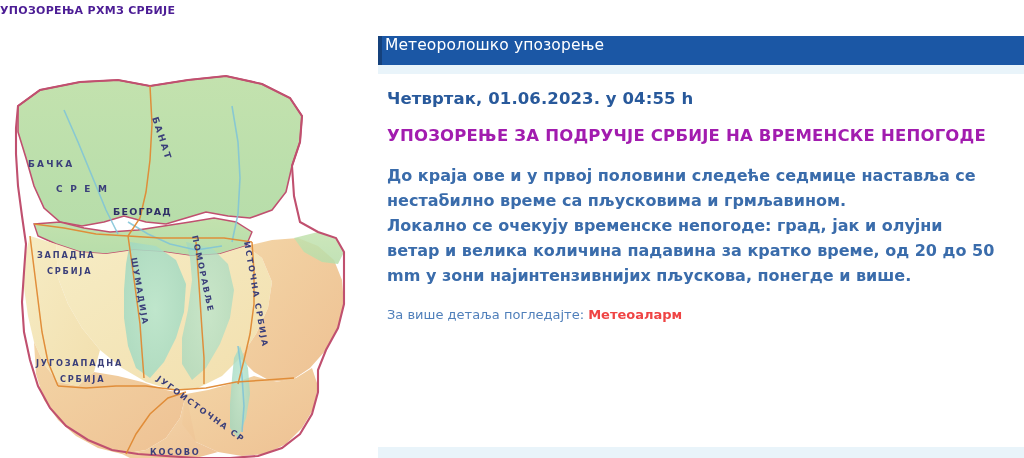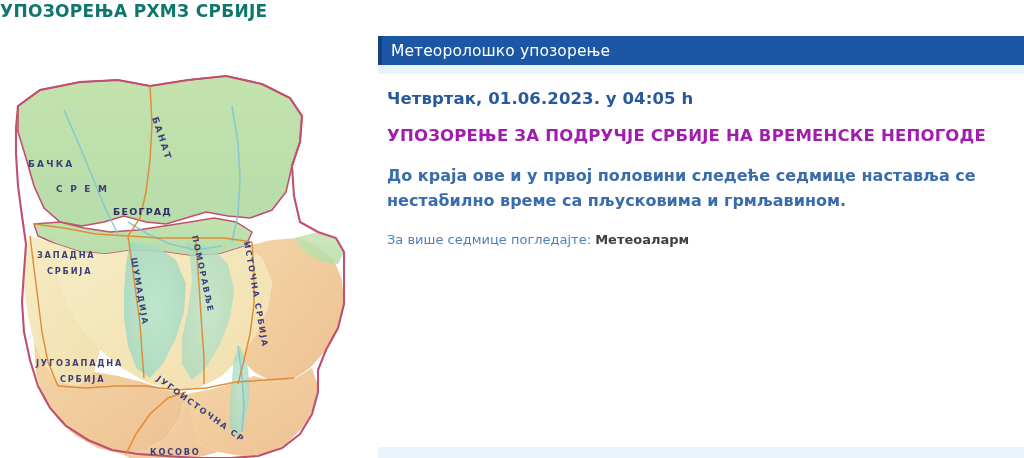--- a/index.html
+++ b/index.html
@@ -9,22 +9,22 @@
     background:#ffffff;
     font-family:"DejaVu Sans","Liberation Sans",sans-serif;
     overflow:hidden;
     position:relative;
   }
   #page{position:relative;width:1024px;height:458px;overflow:hidden;background:#fff;}
 
   
   .page-title{
     position:absolute;left:0;top:0;
-    font-size:17px;font-weight:bold;
-    color:#0f766e;
+    font-size:11px;font-weight:bold;
+    color:#4c1d95;
     letter-spacing:.3px;
     line-height:22px;
     white-space:nowrap;
   }
 
   
   .map-wrap{
     position:absolute;left:0;top:46px;
     width:372px;height:412px;
     overflow:hidden;
@@ -46,22 +46,22 @@
     position:absolute;left:378px;top:36px;
     width:646px;height:422px;
     background:#ffffff;
     overflow:hidden;
   }
   .panel-header{
     position:relative;
     height:29px;
     background:#1b57a5;
     border-left:4px solid #15417c;
-    display:flex;align-items:center;
-    padding-left:9px;
+    display:flex;align-items:flex-start;
+    padding-left:3px;
     box-sizing:border-box;
   }
   .panel-header-title{
     color:#ffffff;
     font-size:15.5px;
     line-height:18px;
     font-weight:normal;
     letter-spacing:.1px;
   }
   .strip{
@@ -100,21 +100,21 @@
     font-weight:bold;
   }
   .warn-text + .warn-text{margin-top:0;}
   .warn-footer{
     margin-top:18px;
     color:#4f7fba;
     font-size:13px;
     line-height:18px;
   }
   .warn-footer .lnk{
-    color:#404040;
+    color:#ef4444;
     font-weight:bold;
     text-decoration:none;
     cursor:pointer;
   }
   .bottom-strip{
     position:absolute;left:0;bottom:0;
     width:646px;height:11px;
     background:#e9f4fa;
   }
 </style>
@@ -253,29 +253,30 @@
   <div class="panel">
 
     <div class="panel-header">
       <span class="panel-header-title">Метеоролошко упозорење</span>
     </div>
 
     <div class="strip"></div>
 
     <div class="panel-body">
 
-      <div class="warn-date">Четвртак, 01.06.2023. у 04:05 h</div>
+      <div class="warn-date">Четвртак, 01.06.2023. у 04:55 h</div>
 
       <div class="warn-heading">УПОЗОРЕЊЕ ЗА ПОДРУЧЈЕ СРБИЈЕ НА ВРЕМЕНСКЕ НЕПОГОДЕ</div>
 
       <p class="warn-text">До краја ове и у првој половини следеће седмице наставља се нестабилно време са пљусковима и грмљавином.</p>
 
+      <p class="warn-text">Локално се очекују временске непогоде: град, јак и олујни ветар и велика количина падавина за кратко време, од 20 до 50 mm у зони најинтензивнијих пљускова, понегде и више.</p>
 
       <div class="warn-footer">
-        <span>За више седмице погледајте:</span>
+        <span>За више детаља погледајте:</span>
         <span class="lnk">Метеоаларм</span>
       </div>
     </div>
 
     <div class="bottom-strip"></div>
   </div>
 
 </div>
 
 </body></html>

